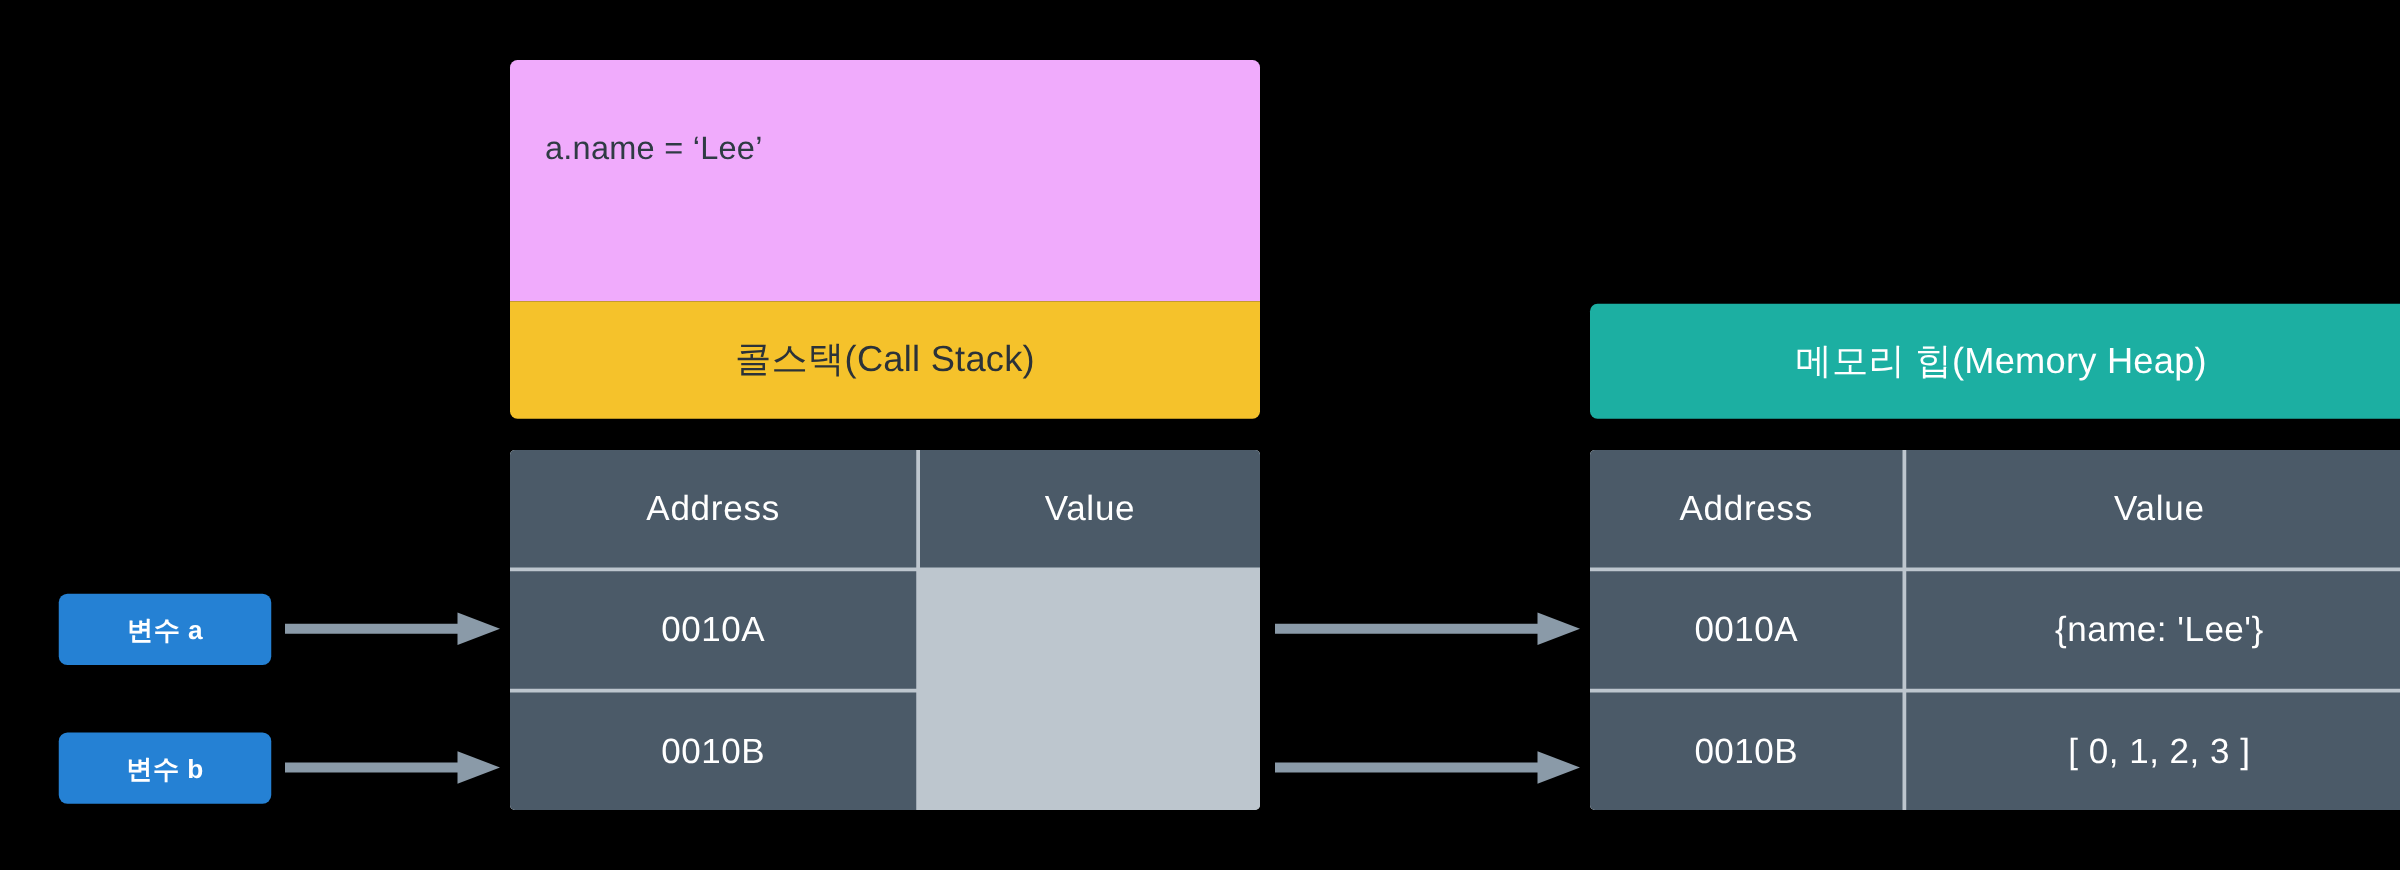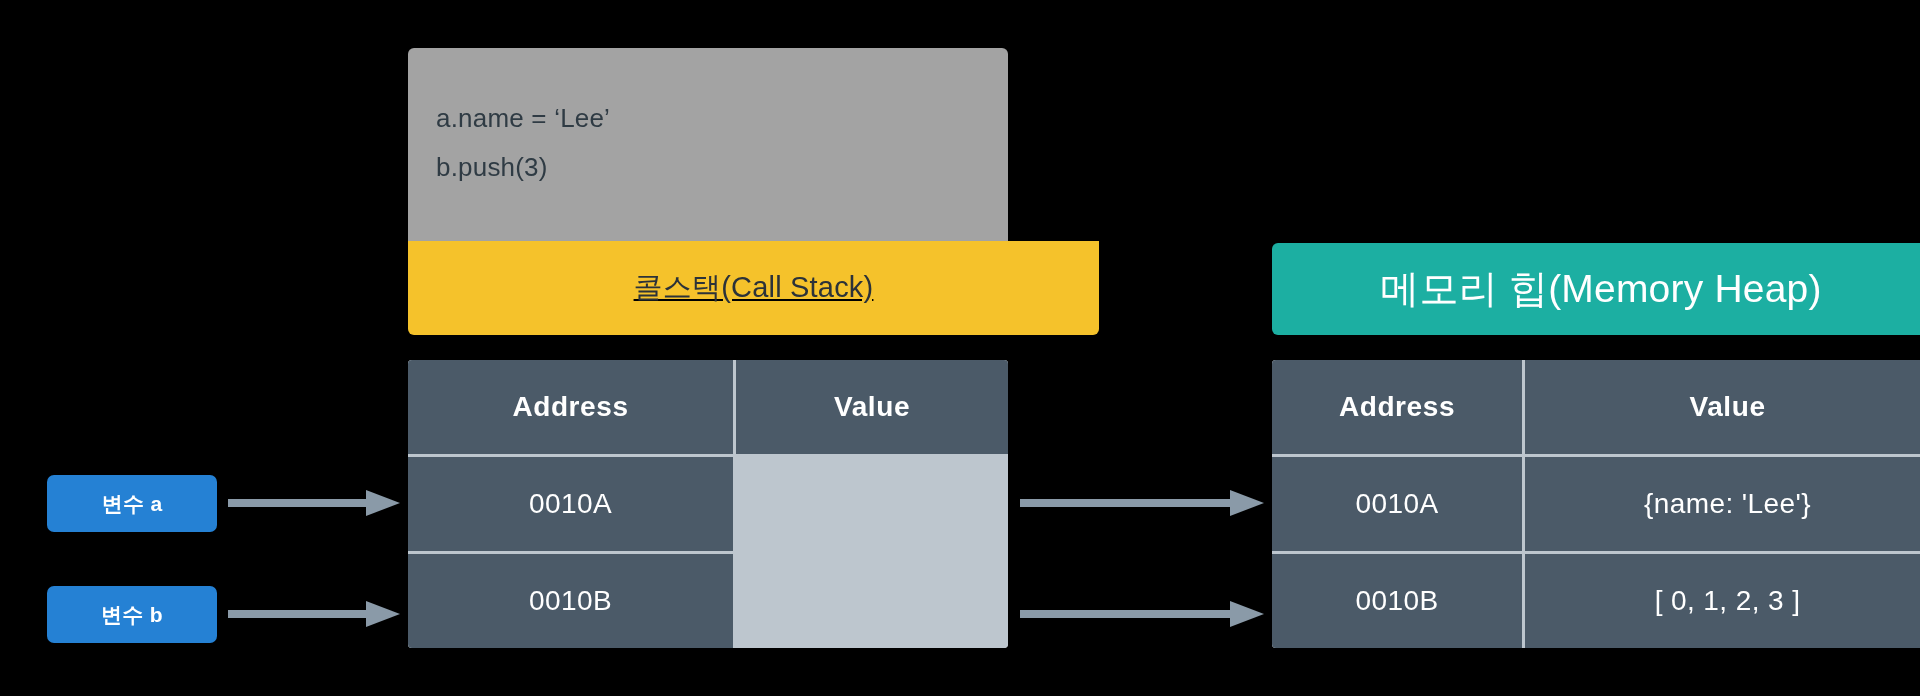--- a/index.html
+++ b/index.html
@@ -21,45 +21,44 @@
     height: 696px;
   }
 
   
   .callstack-code {
     position: absolute;
     left: 408px;
     top: 48px;
     width: 600px;
     height: 193px;
-    background: #a3a3a3;
+    background: #f0abfc;
     border-radius: 6px 6px 0 0;
     box-sizing: border-box;
     padding: 46px 0 0 28px;
   }
   .code-line {
     color: #2F3B44;
     font-size: 26px;
     line-height: 49px;
     letter-spacing: 0.2px;
     white-space: pre;
   }
 
   .callstack-header {
     position: absolute;
     left: 408px;
     top: 241px;
-    width: 691px;
+    width: 600px;
     height: 94px;
     background: #F5C22B;
     border-radius: 0 0 6px 6px;
     display: flex;
     align-items: center;
     justify-content: center;
-    text-decoration: underline;
   }
   .callstack-header .title {
     color: #2B3239;
     font-size: 29px;
     letter-spacing: 0.2px;
   }
 
   
   .heap-header {
     position: absolute;
@@ -68,21 +67,21 @@
     width: 658px;
     height: 92px;
     background: #1CAFA2;
     border-radius: 6px;
     display: flex;
     align-items: center;
     justify-content: center;
   }
   .heap-header .title {
     color: #FFFFFF;
-    font-size: 39px;
+    font-size: 29px;
     letter-spacing: 0.2px;
   }
 
   
   .mem-table {
     position: absolute;
     background: #BDC6CE;
     border-radius: 4px;
     display: grid;
     grid-auto-rows: 1fr;
@@ -116,21 +115,21 @@
   .cell {
     background: #4B5A68;
     display: flex;
     align-items: center;
     justify-content: center;
     color: #FFFFFF;
     font-size: 28px;
     letter-spacing: 0.4px;
   }
   .cell.head {
-    font-weight: bold;
+    font-weight: normal;
     font-size: 28px;
     letter-spacing: 0.6px;
   }
 
   
   .var-chip {
     position: absolute;
     width: 170px;
     height: 57px;
     background: #2581D4;
@@ -157,21 +156,20 @@
   .arrow-h1 { left: 1020px; top: 486px; width: 244px; }
   .arrow-h2 { left: 1020px; top: 597px; width: 244px; }
 </style>
 </head>
 <body>
 
 <div class="stage">
 
   <div class="callstack-code">
     <div class="code-line">a.name = ‘Lee’</div>
-    <div class="code-line">b.push(3)</div>
   </div>
 
   <div class="callstack-header">
     <span class="title">콜스택(Call Stack)</span>
   </div>
 
   <div class="heap-header">
     <span class="title">메모리 힙(Memory Heap)</span>
   </div>
 

